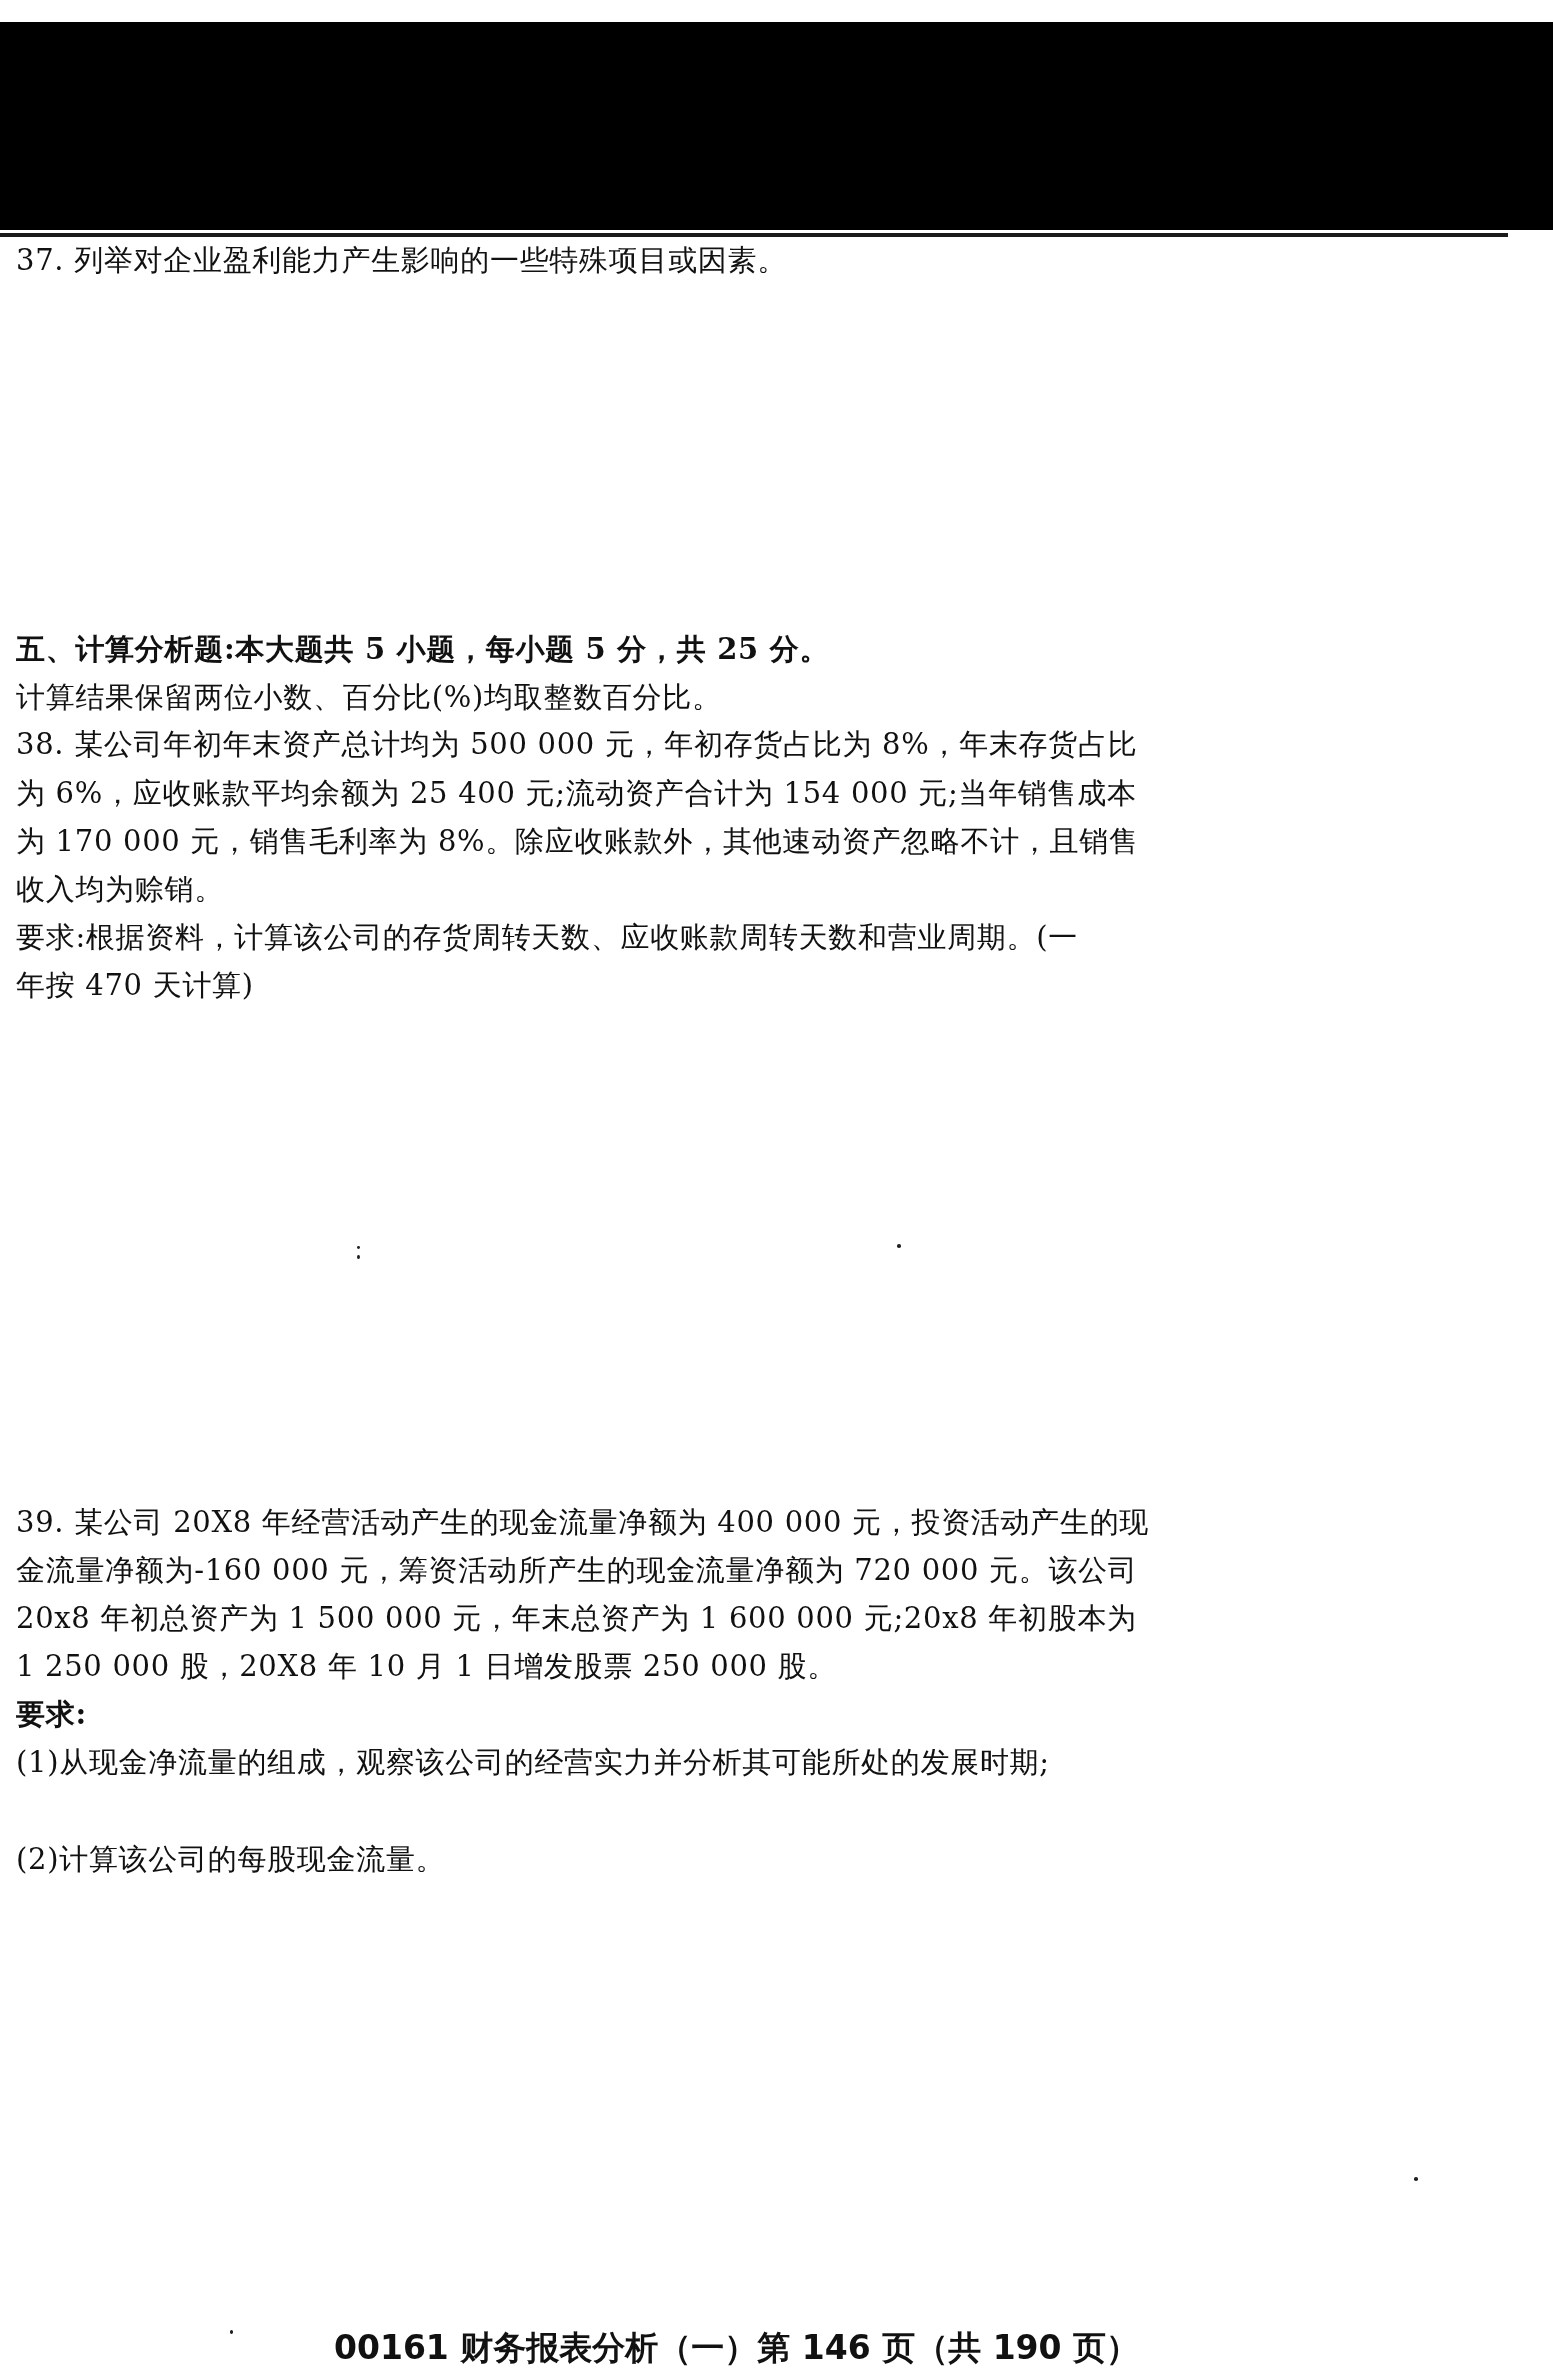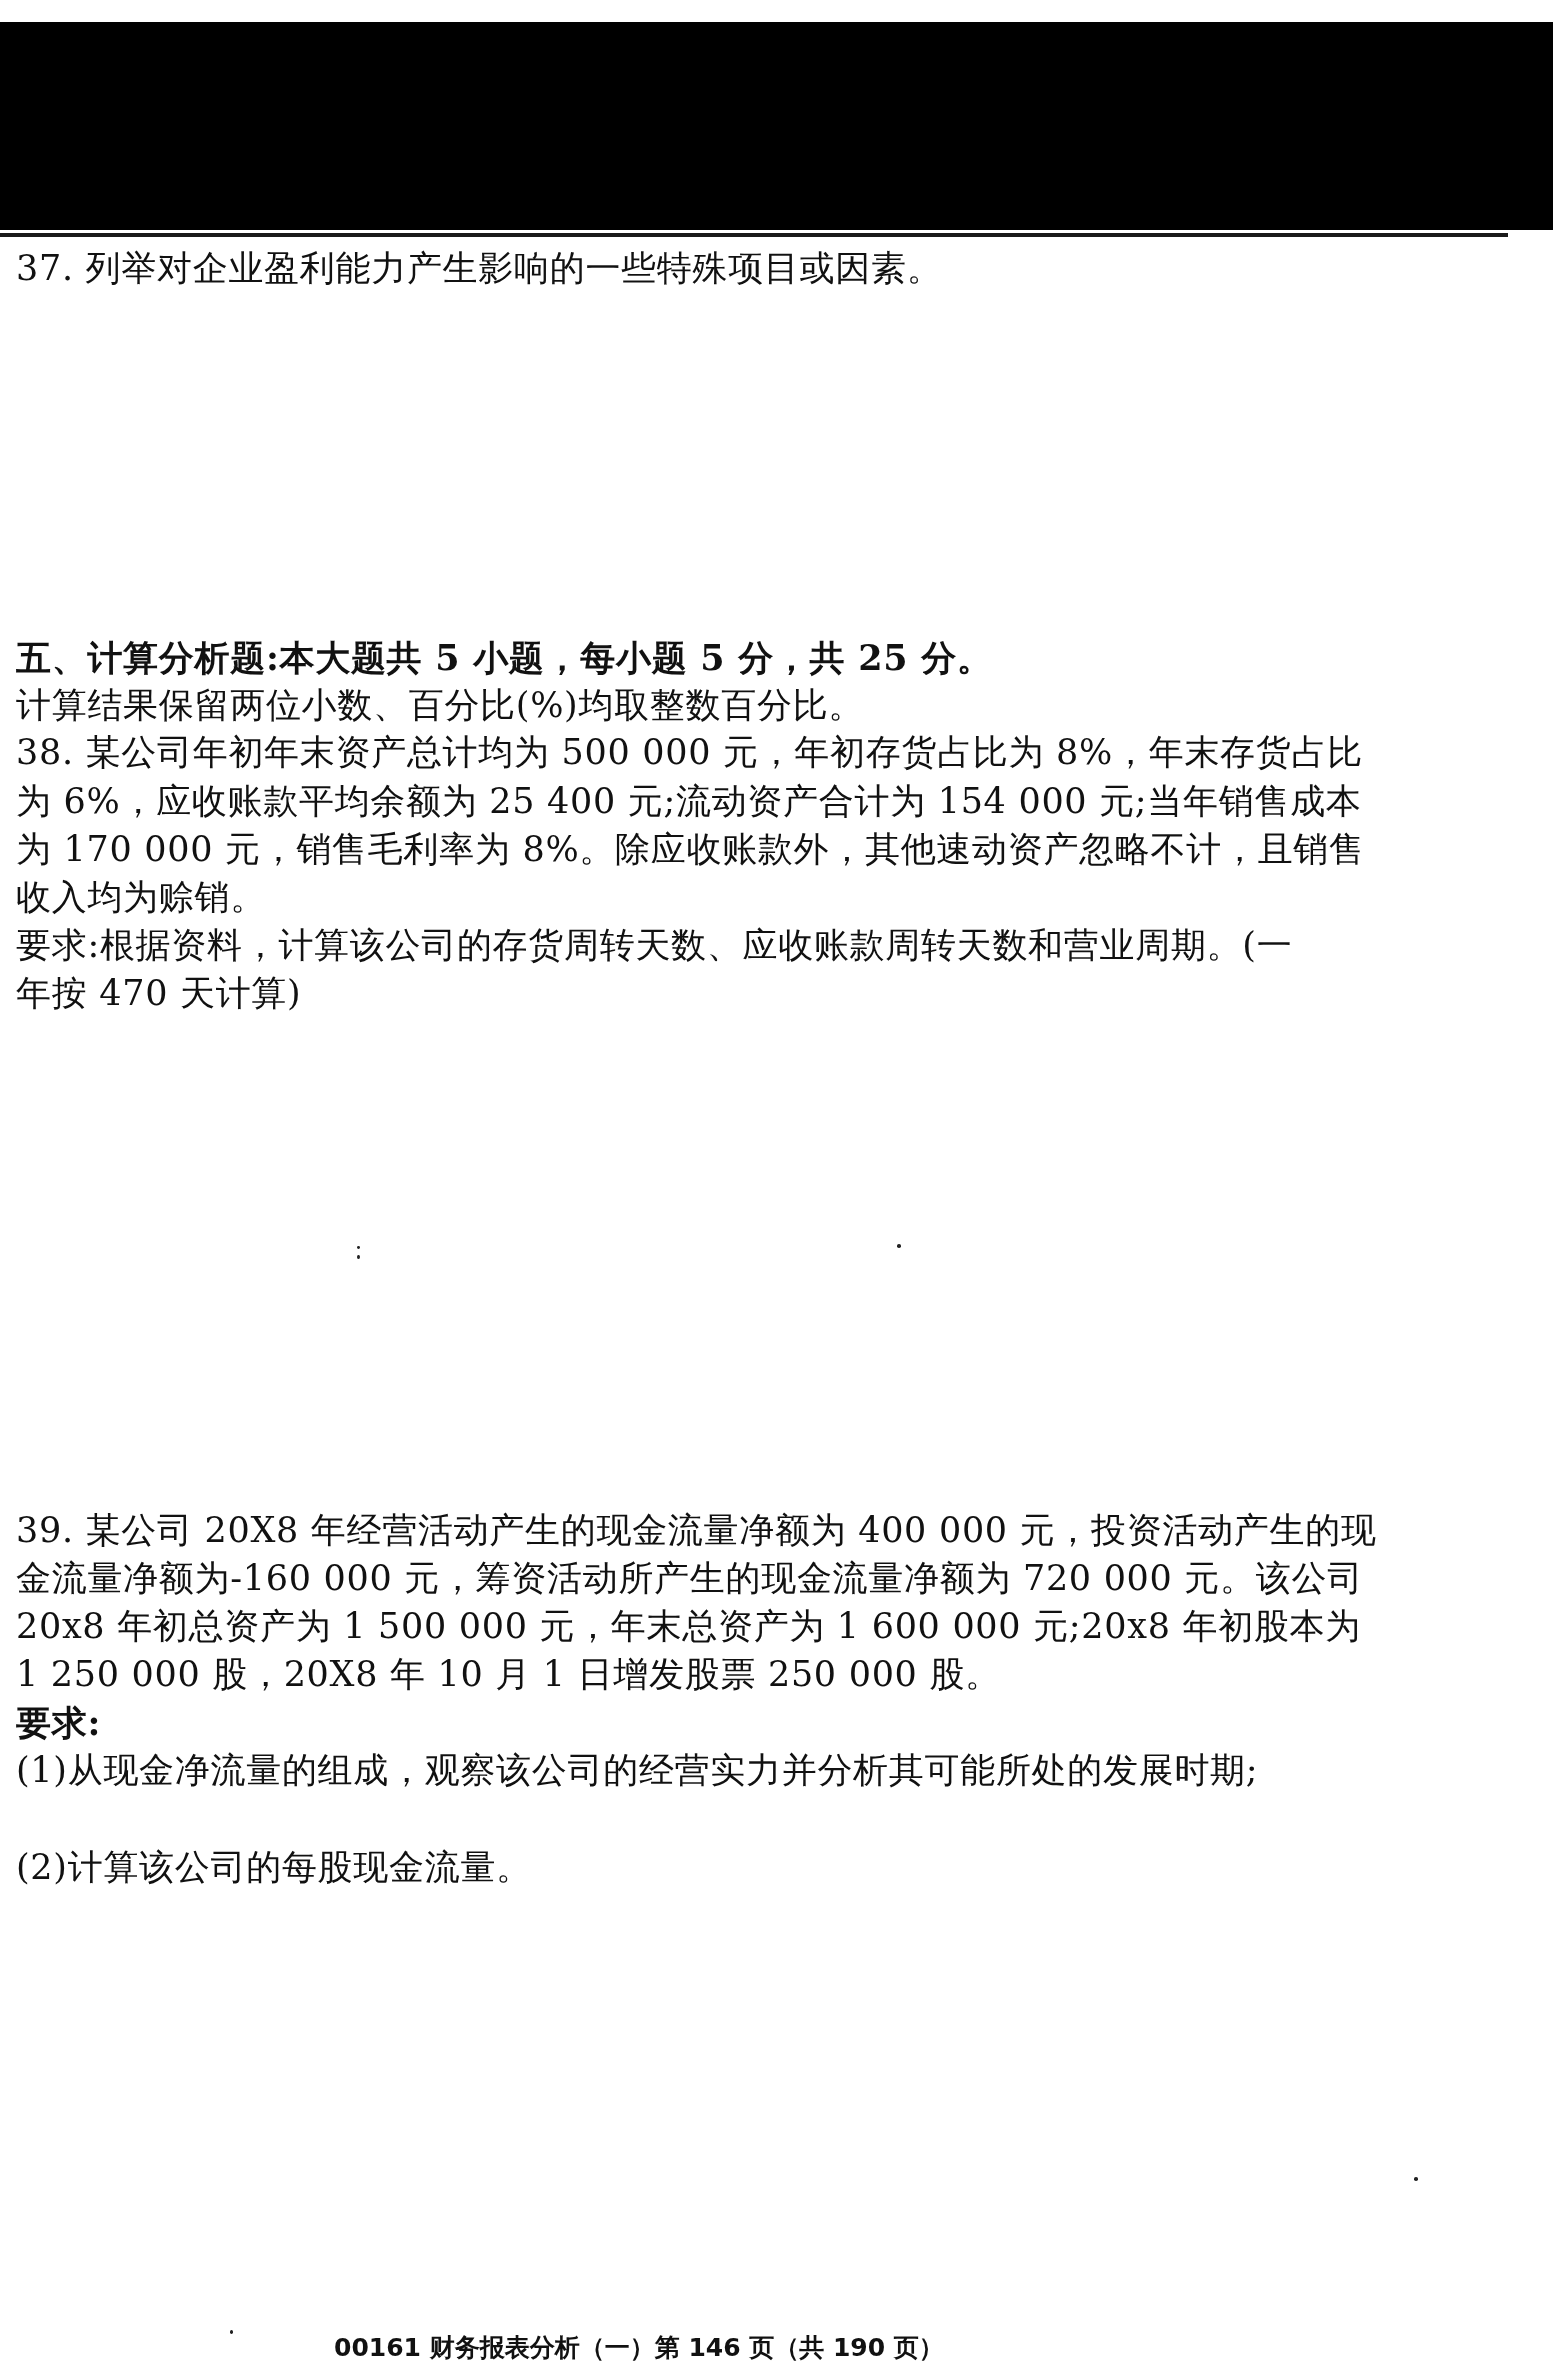--- a/index.html
+++ b/index.html
@@ -11,26 +11,26 @@
   .redaction {
     position: absolute; left: 0; top: 22px; width: 1554px; height: 208px;
     background: #000000;
   }
   .rule {
     position: absolute; left: 0; top: 233px; width: 1508px; height: 3.6px;
     background: #1a1a1a;
   }
   .line {
     position: absolute; left: 16px; white-space: nowrap;
-    font-size: 35px; line-height: 43px; letter-spacing: 0.7px; margin-top: 8px;
+    font-size: 29px; line-height: 43px; letter-spacing: 0.7px;
   }
   .bold { font-weight: bold; }
   .footer {
     position: absolute; top: 2330px; left: 334px; white-space: nowrap;
-    font-size: 25px; line-height: 35px; font-weight: bold;
+    font-size: 33px; line-height: 35px; font-weight: bold;
     font-family: "DejaVu Sans", "Liberation Sans", sans-serif;
   }
   .speck { position: absolute; background: #222; border-radius: 50%; }
 </style>
 </head>
 <body>
 
 <div class="redaction"></div>
 <div class="rule"></div>
 

